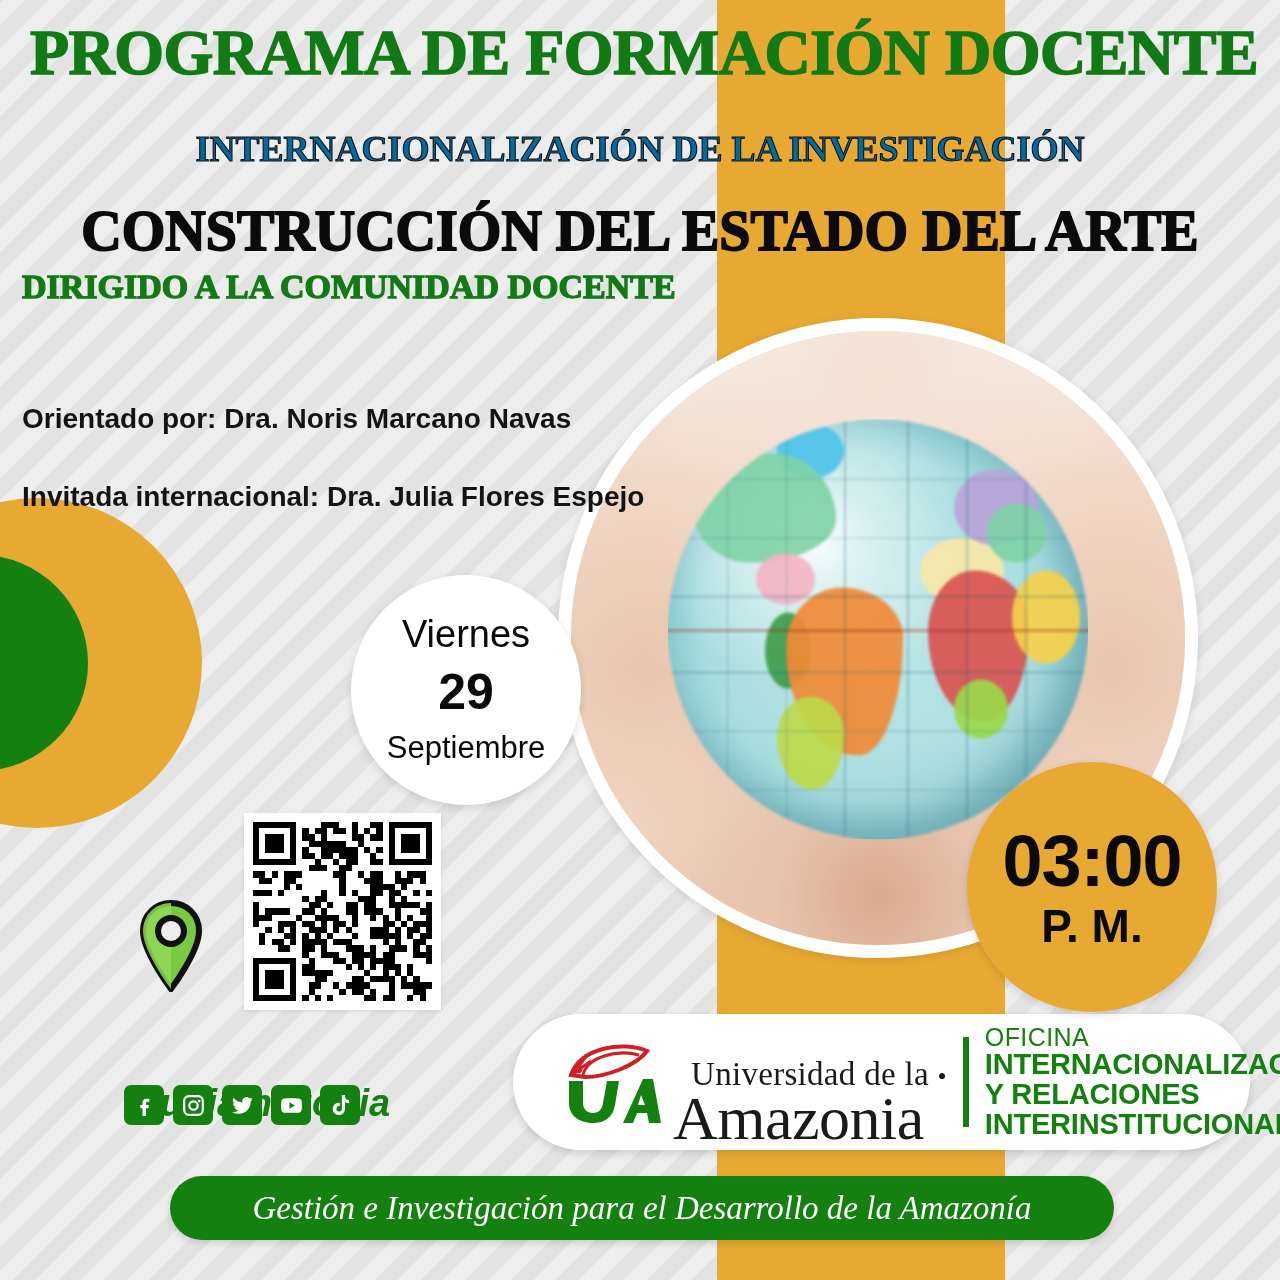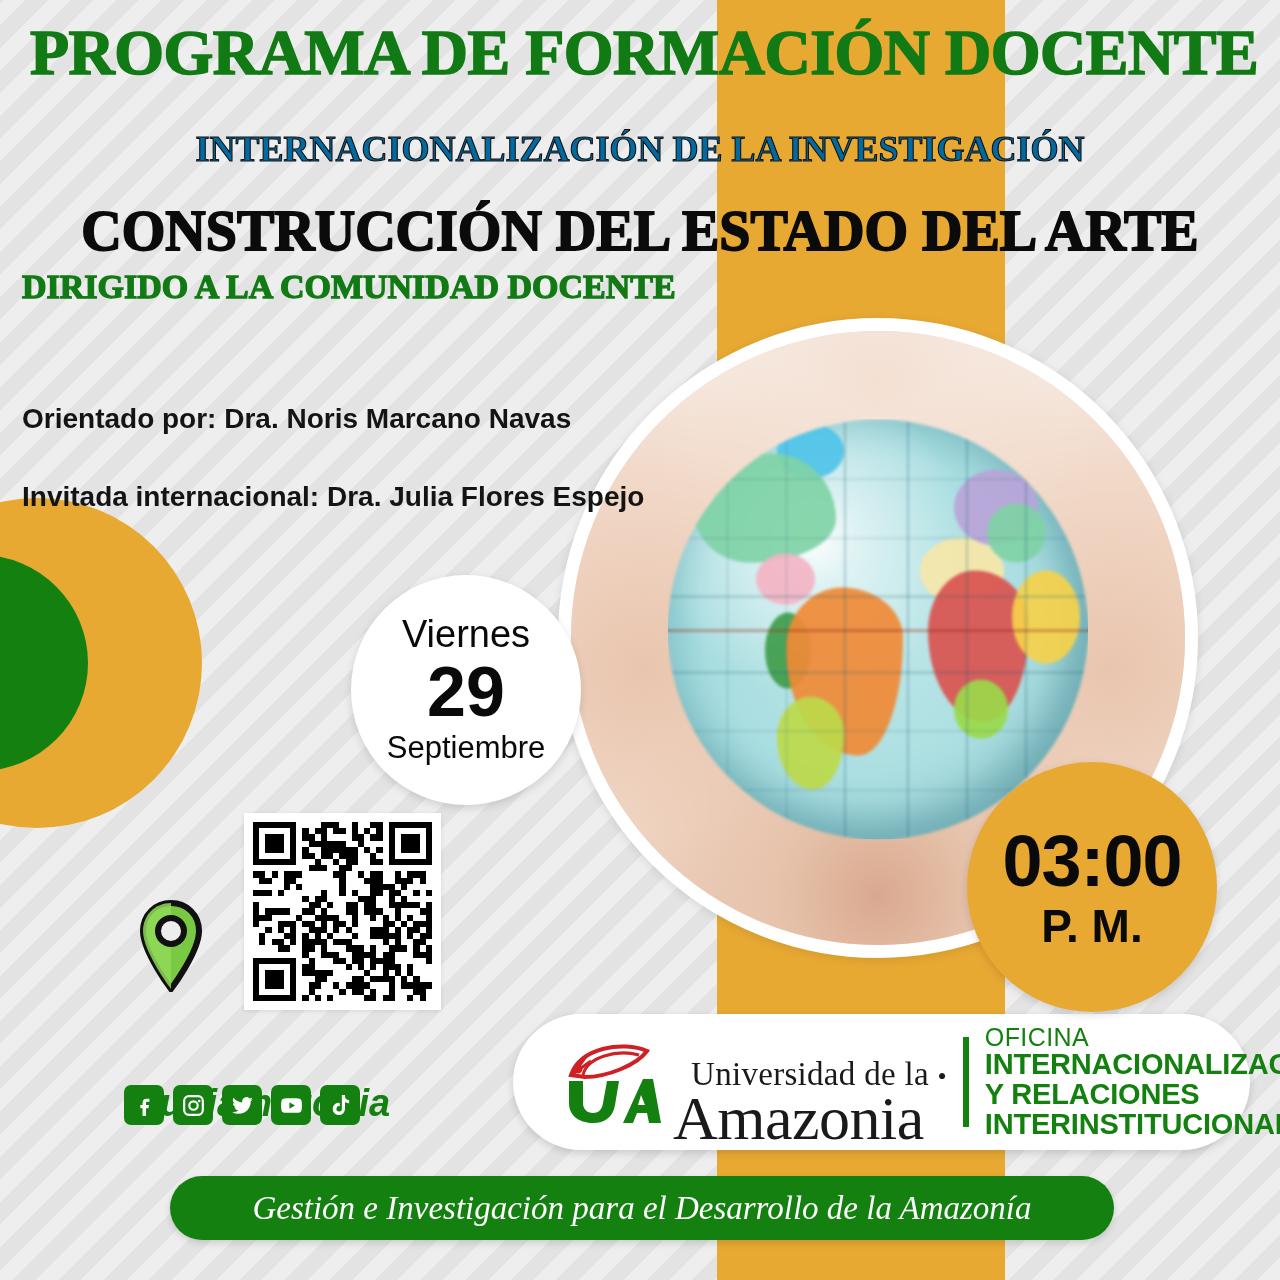--- a/index.html
+++ b/index.html
@@ -201,21 +201,21 @@
     background: #ffffff;
     z-index: 7;
     display: flex;
     flex-direction: column;
     align-items: center;
     justify-content: center;
     color: #0a0a0a;
     box-shadow: 0 3px 8px rgba(0,0,0,.13);
   }
   .date-dow   { font-size: 38px; line-height: 44px; }
-  .date-num   { font-size: 70px; line-height: 72px; font-weight: bold; }
+  .date-num   { font-size: 50px; line-height: 72px; font-weight: bold; }
   .date-month { font-size: 31px; line-height: 40px; }
 
   
   .time-circle {
     position: absolute;
     left: 967px; top: 762px;
     width: 250px; height: 250px;
     border-radius: 50%;
     background: #e8a933;
     z-index: 7;

